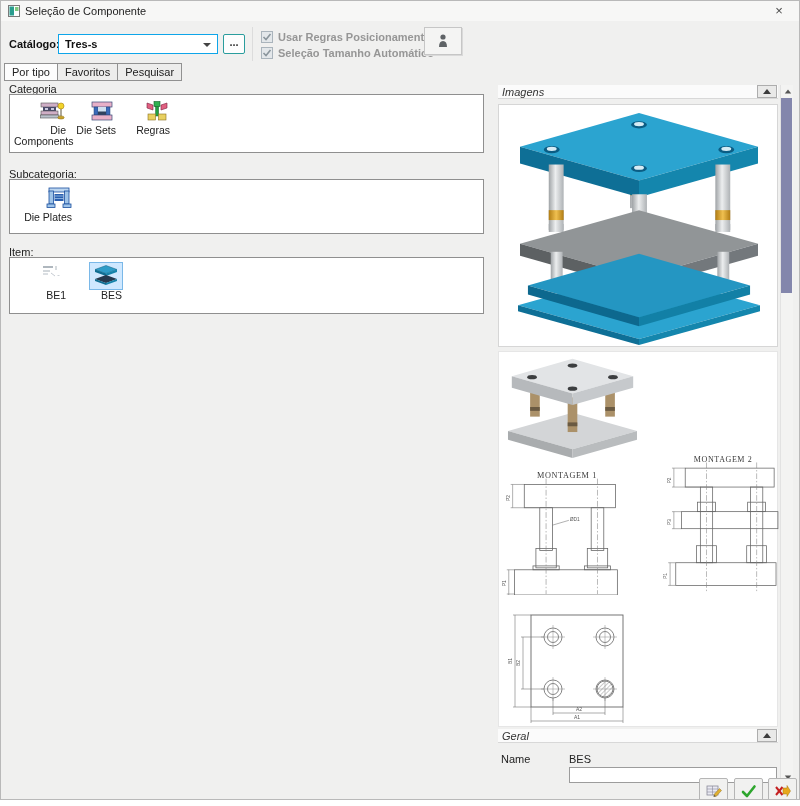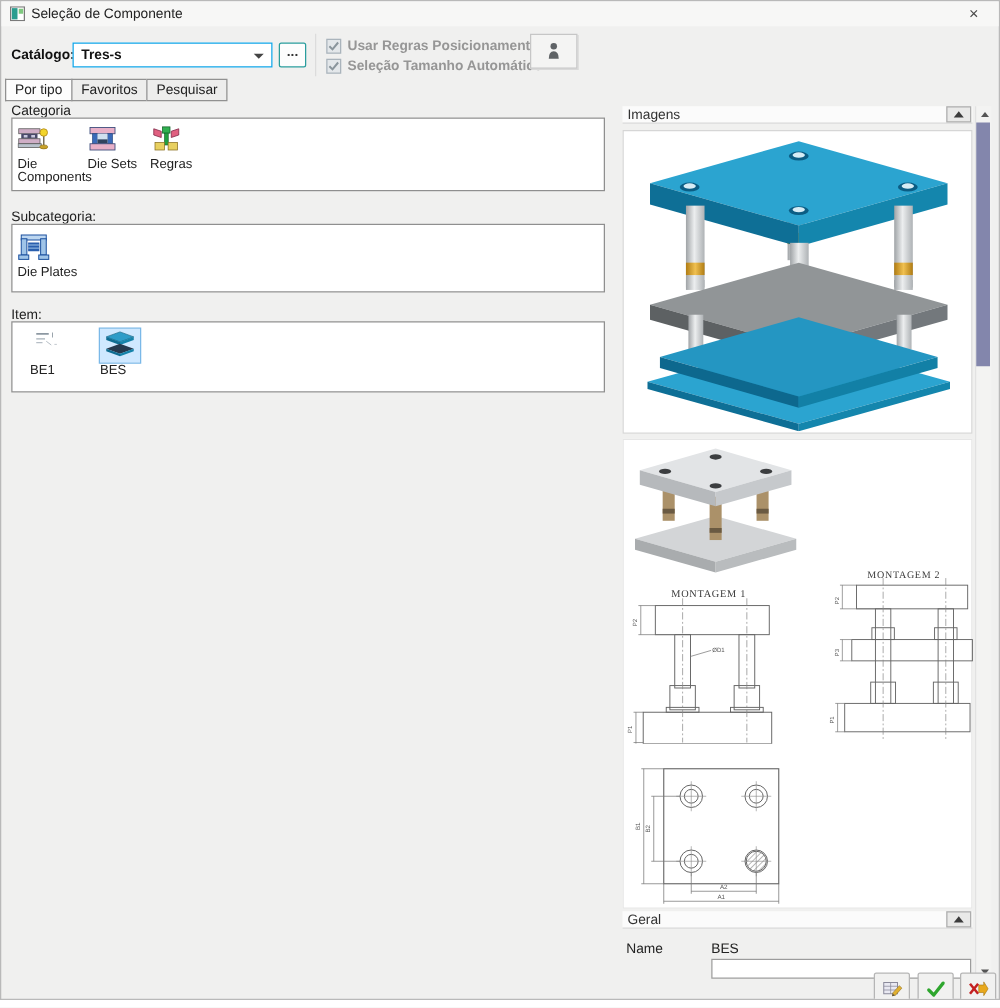--- a/index.html
+++ b/index.html
@@ -26,28 +26,28 @@
   .tool-btn { left:423px; top:26px; width:38px; height:28px; background:#f4f4f3; border:1px solid #c6c6c6; box-shadow:1px 1px 0 #d9d9d9; display:flex; align-items:center; justify-content:center; cursor:pointer; }
 
   
   .tabstrip { left:3px; top:62px; height:16px; display:flex; }
   .tab { padding:1px 7px 15px 7px; height:16px; border:1px solid #919191; border-right:none; background:#ededec; color:#222; cursor:pointer; line-height:14px; }
   .tab:last-child { border-right:1px solid #919191; }
   .tab.active { background:#fdfdfd; }
 
   .sec-label { color:#222; }
   .sec-box { background:#fff; border:1px solid #8f8f8f; display:flex; align-items:flex-start; padding:5px 4px; gap:4px; }
-  .cat-item { width:52px; text-align:left; cursor:pointer; }
+  .cat-item { width:52px; text-align:right; cursor:pointer; }
   .cat-item .ic { display:inline-block; }
   .cat-item .cap { font-size:10.5px; line-height:11px; color:#222; margin-top:1px; }
   .sel-ic { background:#cfe8ff; outline:1px solid #7ab8e8; }
 
   
   .hdr-bar { background:#fbfbfb; border-bottom:1px solid #d8d8d8; }
-  .hdr-label { position:absolute; left:4px; top:1px; color:#333; }
+  .hdr-label { position:absolute; left:4px; top:1px; color:#333;font-style:italic; }
   .mini-btn { background:#e9e9e8; border:1px solid #adadad; display:flex; align-items:center; justify-content:center; cursor:pointer; }
   .tri-up { width:0; height:0; border-left:4px solid transparent; border-right:4px solid transparent; border-bottom:5px solid #3c3c3c; }
   .tri-down { width:0; height:0; border-left:4px solid transparent; border-right:4px solid transparent; border-top:5px solid #3c3c3c; }
   .img-box { background:#fff; border:1px solid #d6d6d6; }
   .draw-area { background:#fff; border:1px solid #e6e6e6; }
 
   
   .sb-track { left:779px; top:84px; width:13px; height:698px; background:#f3f3f2; border-left:1px solid #e2e2e2; }
   .sb-thumb { left:780px; top:97px; width:11px; height:195px; background:#8386ac; cursor:pointer; }
   .sb-btn { width:13px; height:12px; display:flex; align-items:center; justify-content:center; cursor:pointer; }

